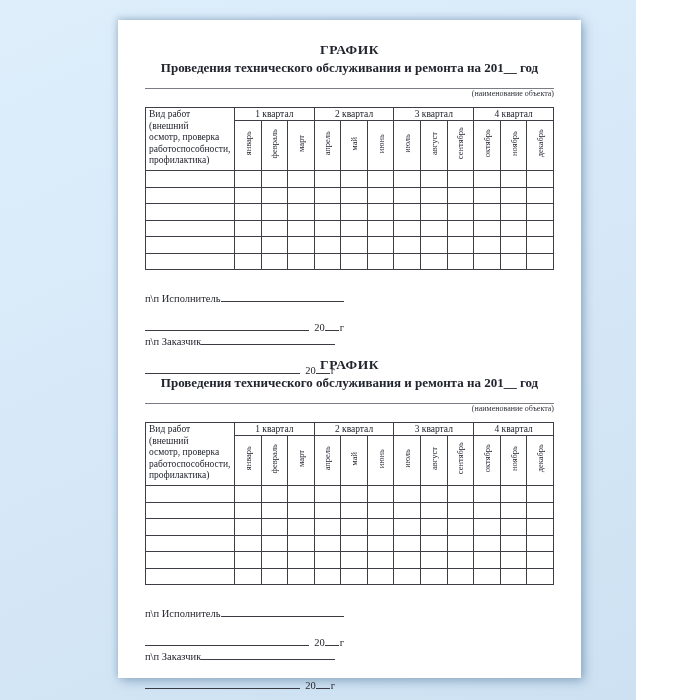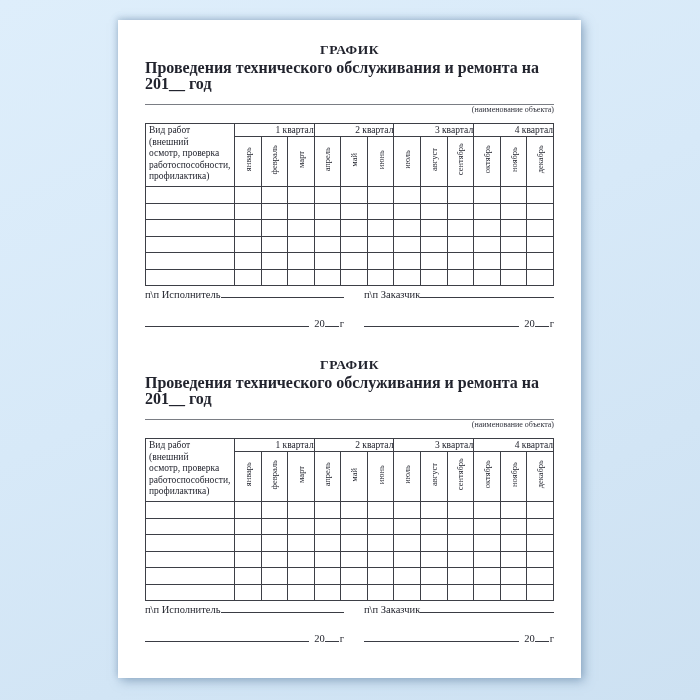--- a/index.html
+++ b/index.html
@@ -2,21 +2,21 @@
 <html><head>
 <meta charset="utf-8">
 <style>
   html, body { margin: 0; padding: 0; }
   body {
     width: 700px; height: 700px;
     font-family: "Liberation Serif", serif;
   }
   .canvas {
     position: relative;
-    width: 700px; height: 700px;
+    width: 636px; height: 700px;
     background: linear-gradient(155deg, #deeefb 0%, #d7e9f8 45%, #cde1f2 100%);
     overflow: hidden;
   }
   .sheet {
     position: absolute;
     left: 118px; top: 20px;
     width: 463px; height: 658px;
     background: #ffffff;
     box-shadow: 3px 3px 10px rgba(92,126,160,0.55), -1px -2px 6px rgba(92,126,160,0.30);
   }
@@ -29,23 +29,24 @@
   .title {
     margin: 0;
     font-size: 13.5px;
     font-weight: bold;
     line-height: 16px;
     text-align: center;
     letter-spacing: 0.5px;
   }
   .subtitle {
     margin: 2px 0 0 0;
-    font-size: 16px;
+    font-size: 13px;
     font-weight: bold;
     line-height: 16px;
+    text-align: center;
   }
   .obj-line {
     margin-top: 12px;
     height: 0;
     border-bottom: 1px solid #7a7d84;
   }
   .obj-caption {
     font-size: 8px;
     line-height: 10px;
     text-align: right;
@@ -56,21 +57,21 @@
     width: 100%;
     border-collapse: collapse;
     table-layout: fixed;
   }
   .schedule th, .schedule td {
     border: 1px solid #3d3f46;
     padding: 0;
     font-weight: normal;
   }
   col.c-work { width: 21.8%; }
-  tr.qrow th.q { height: 12px; font-size: 9.5px; line-height: 11px; text-align: right; }
+  tr.qrow th.q { height: 12px; font-size: 9.5px; line-height: 11px; text-align: center; }
   th.work {
     vertical-align: top;
     text-align: left;
     font-size: 9.5px;
     line-height: 11.5px;
     padding: 1px 3px 0 3px;
     white-space: pre-line;
   }
   tr.mrow th.m { height: 49px; vertical-align: middle; text-align: center; }
   .vert {
@@ -80,22 +81,24 @@
     font-size: 8.5px;
     line-height: 10px;
     white-space: nowrap;
     max-height: 48px;
     overflow: hidden;
   }
   tbody.grid tr { height: 16.5px; }
   .sigs {
     display: flex;
     justify-content: space-between;
+    margin-top: 20px;
     font-size: 10.5px;
     color: #24262f;
+    flex-direction: column;
   }
   .sig-block { width: 199px; }
   .sig-block.customer { width: 190px; }
   .sig-row { display: flex; align-items: flex-end; height: 14px; }
   .sig-row.row2 { margin-top: 15px; }
   .sig-label { white-space: nowrap; }
   .uline {
     flex: 1 1 auto;
     border-bottom: 1px solid #3a3c44;
     margin-bottom: 2px;

